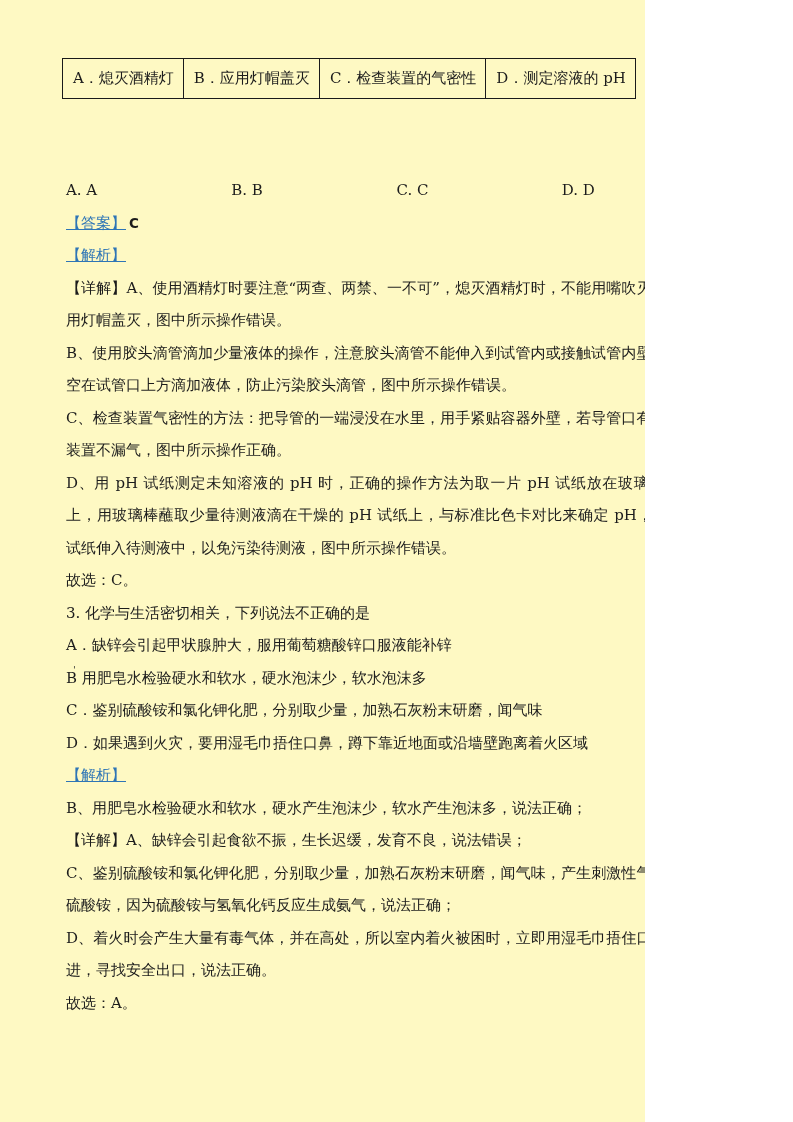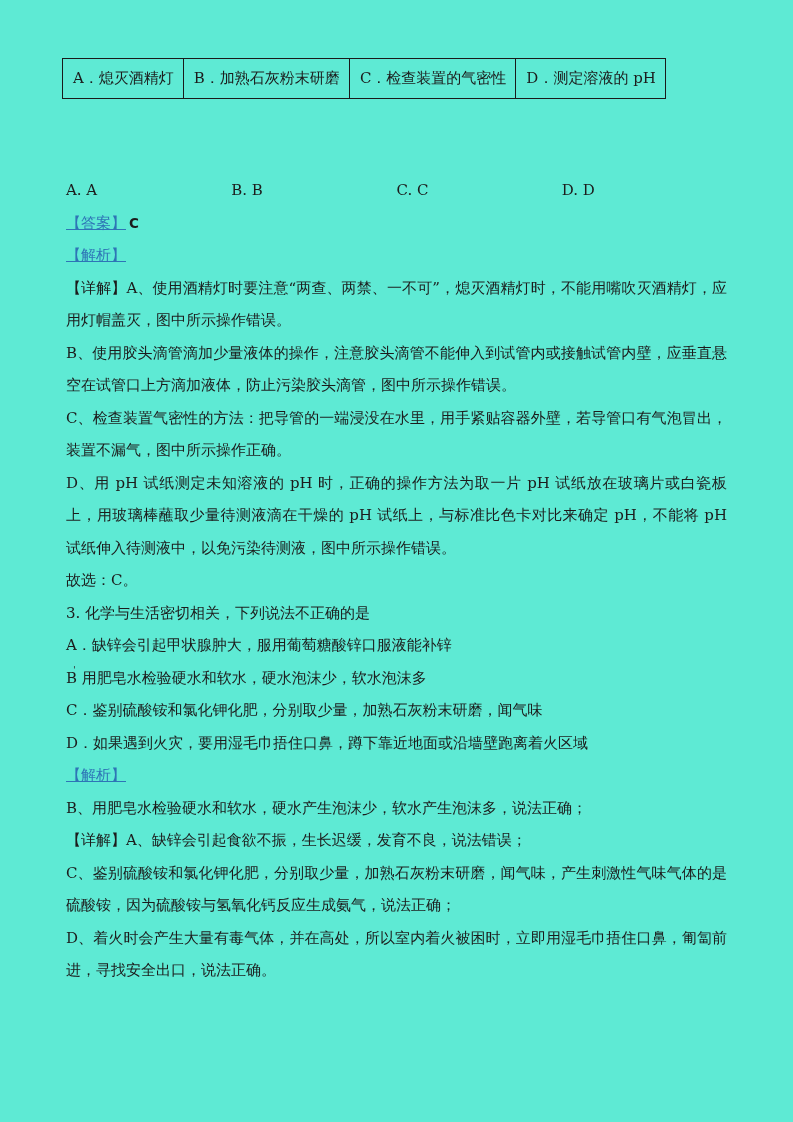--- a/index.html
+++ b/index.html
@@ -1,20 +1,20 @@
 <!DOCTYPE html>
 <html><head>
 <meta charset="utf-8">
 <style>
   html, body { margin: 0; padding: 0; background: #ffffff; }
   .page {
     position: relative;
-    width: 793px;
+    width: 645px;
     height: 1122px;
-    background: #5eead4;
+    background: #fef9c3;
     font-family: "DejaVu Serif", "Liberation Serif", serif;
     font-size: 15px;
     color: #1c1c1c;
     overflow: hidden;
   }
   .content {
     position: absolute;
     left: 66px;
     width: 661px;
     top: 0;
@@ -60,21 +60,21 @@
 </head>
 <body>
 
 <div class="page">
   <div class="content">
 
     <table class="ops-table">
       <tbody>
           <tr>
         <td>A．熄灭酒精灯</td>
-        <td>B．加熟石灰粉末研磨</td>
+        <td>B．应用灯帽盖灭</td>
         <td>C．检查装置的气密性</td>
         <td>D．测定溶液的 pH</td>
       </tr>
     </tbody>
       </table>
 
     <div class="options-row">
       <span class="opt">A. A</span>
       <span class="opt">B. B</span>
       <span class="opt">C. C</span>
@@ -105,17 +105,18 @@
 
     <div class="line blue">【解析】</div>
 
     <div class="para">B、用肥皂水检验硬水和软水，硬水产生泡沫少，软水产生泡沫多，说法正确；</div>
     <div class="para">
       <span>【详解】</span><span>A、缺锌会引起食欲不振，生长迟缓，发育不良，说法错误；</span>
     </div>
     <div class="para">C、鉴别硫酸铵和氯化钾化肥，分别取少量，加熟石灰粉末研磨，闻气味，产生刺激性气味气体的是硫酸铵，因为硫酸铵与氢氧化钙反应生成氨气，说法正确；</div>
     <div class="para">D、着火时会产生大量有毒气体，并在高处，所以室内着火被困时，立即用湿毛巾捂住口鼻，匍匐前进，寻找安全出口，说法正确。</div>
 
+    <div class="line">故选：A。</div>
 
   </div>
 
   <span class="stray-mark">'</span>
 </div>
 
 </body></html>

